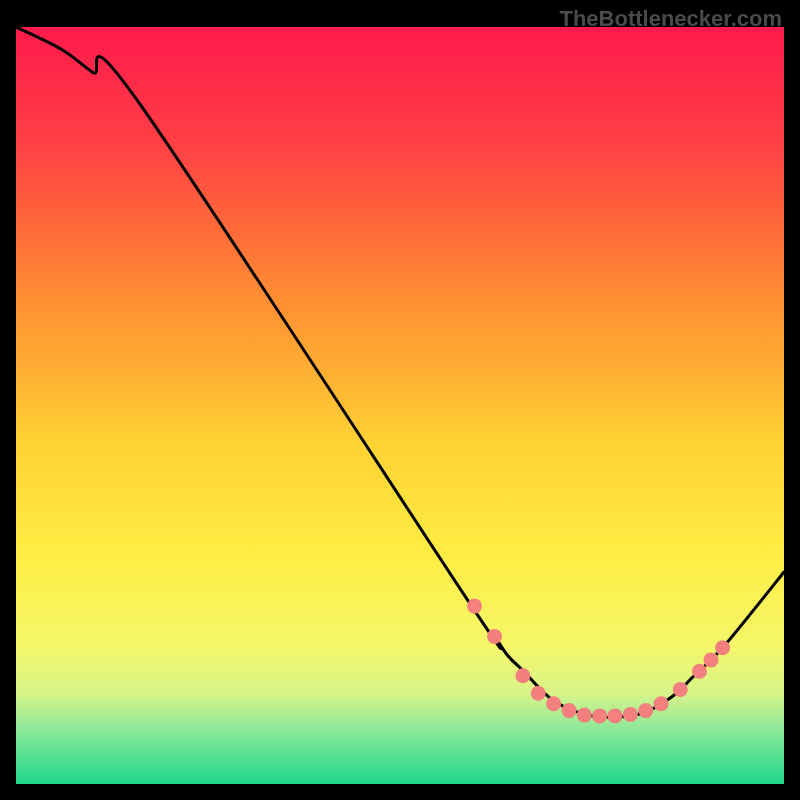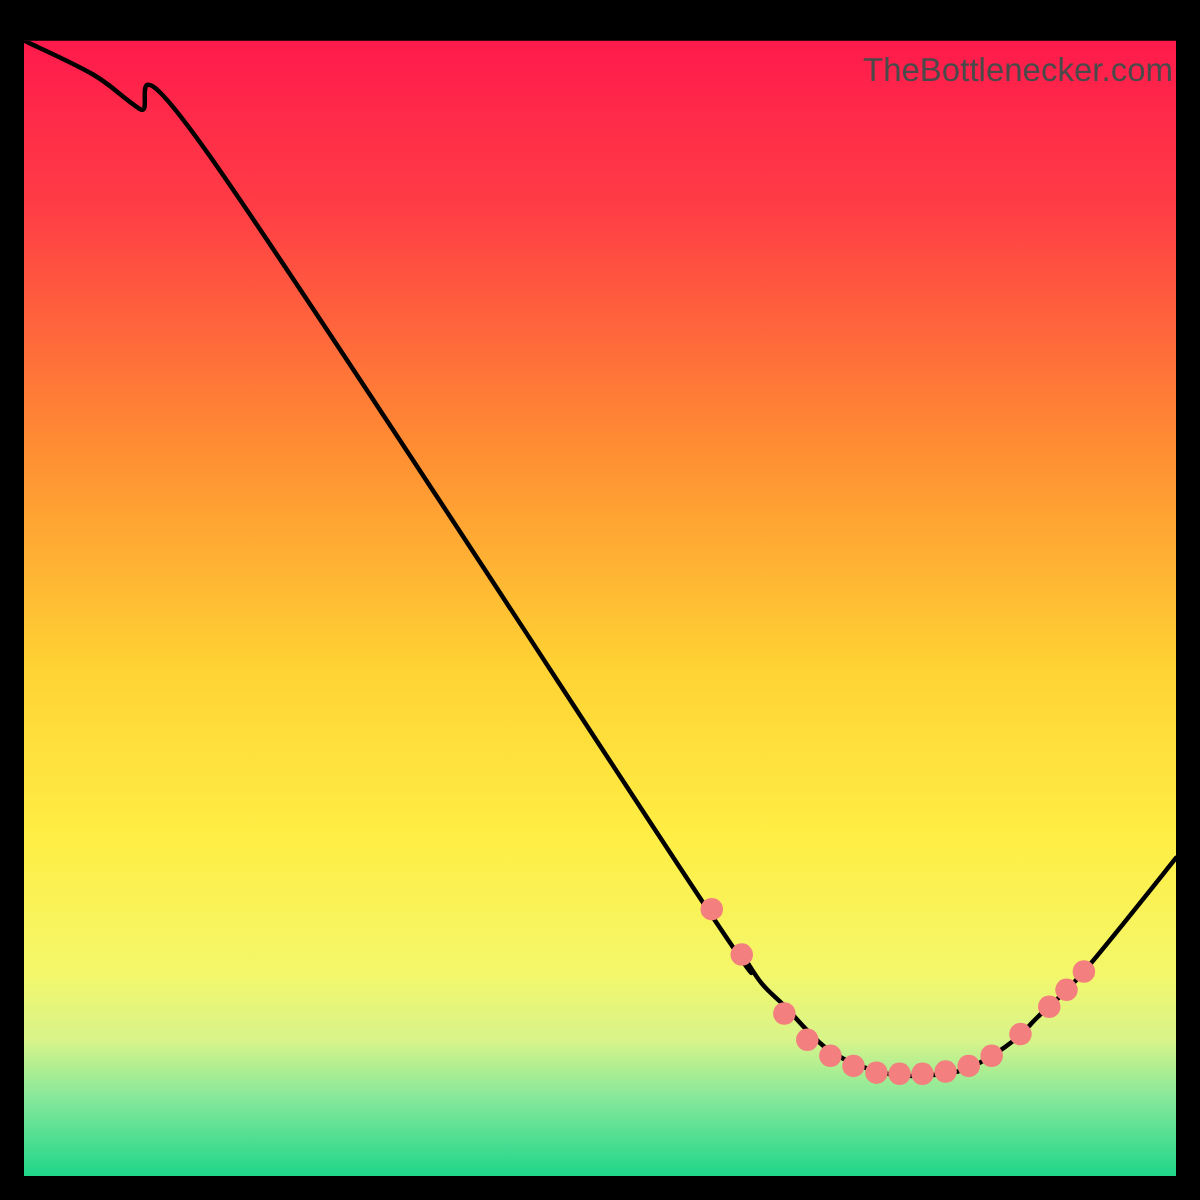--- a/index.html
+++ b/index.html
@@ -9,23 +9,22 @@
     background: #000;
     position: relative;
     font-family: Arial, sans-serif;
   }
   .watermark {
     position: absolute;
     top: 6px;
     right: 18px;
     color: #4a4a4a;
     font-size: 22px;
-    font-weight: 400;
+    font-weight: 700;
     z-index: 10;
-    margin-top: 28px;
   }
   .plot {
     position: absolute;
     left: 16px;
     top: 27px;
     width: 768px;
     height: 757px;
   }
   .plot svg {
     display: block;

